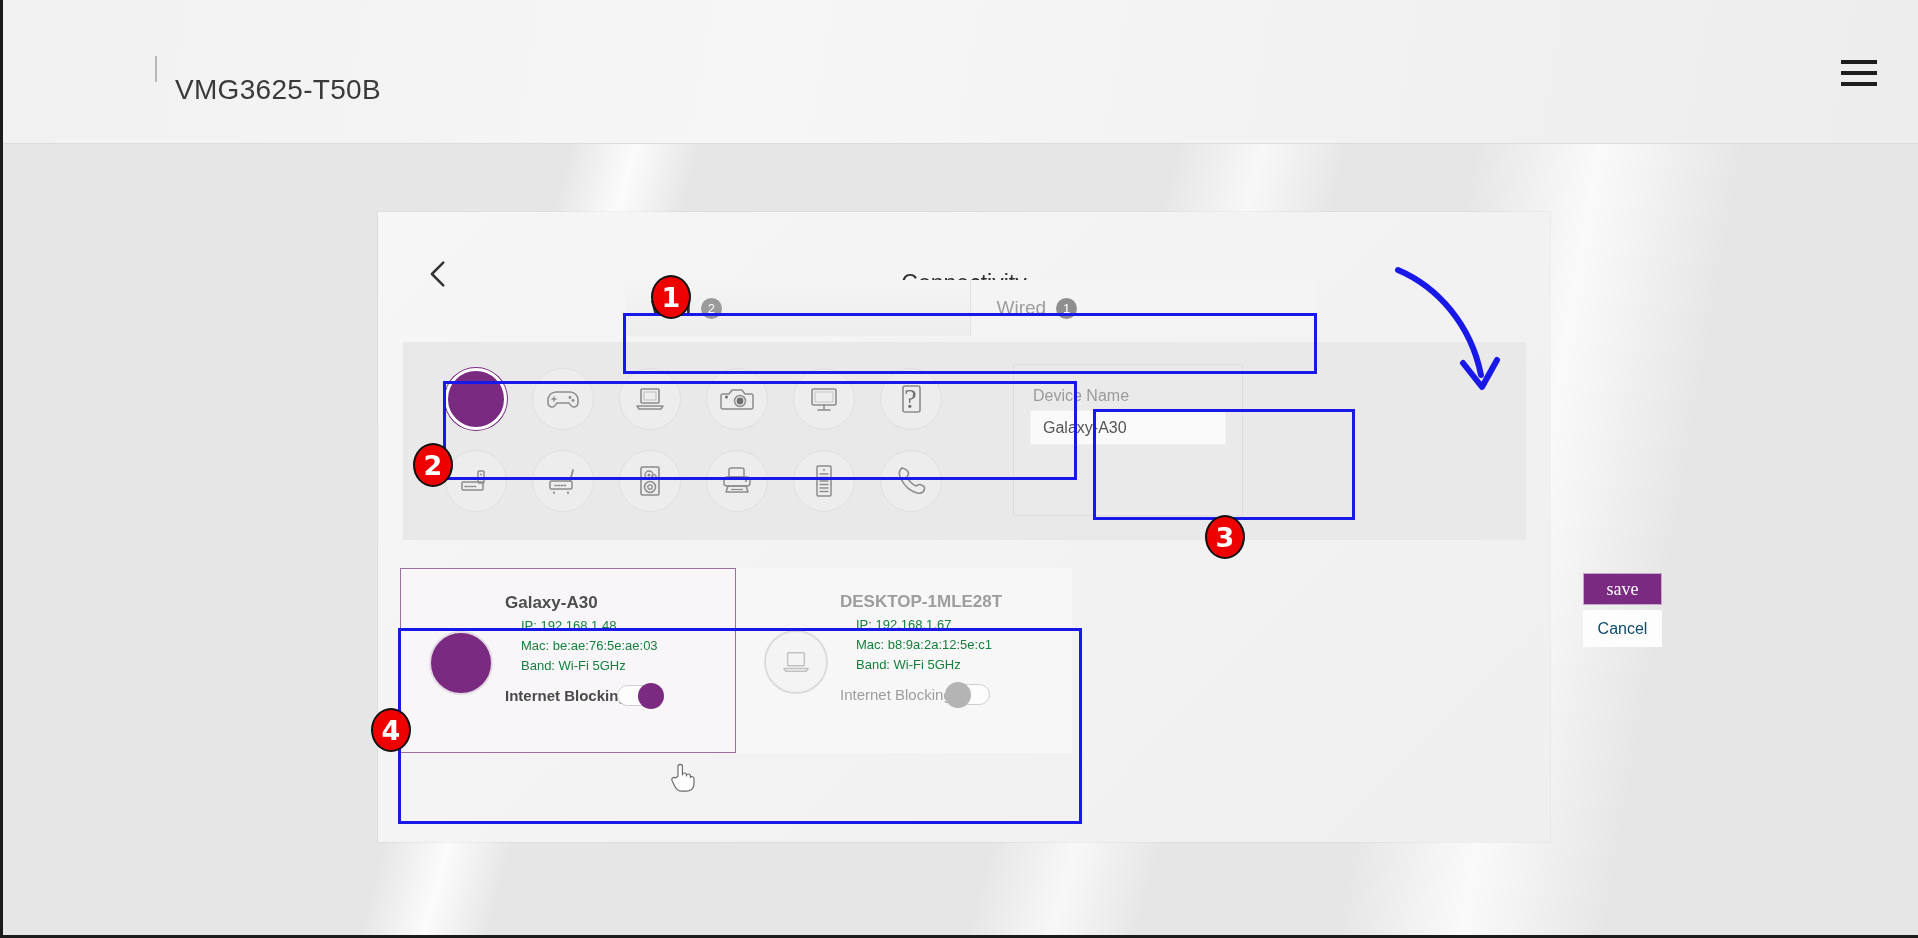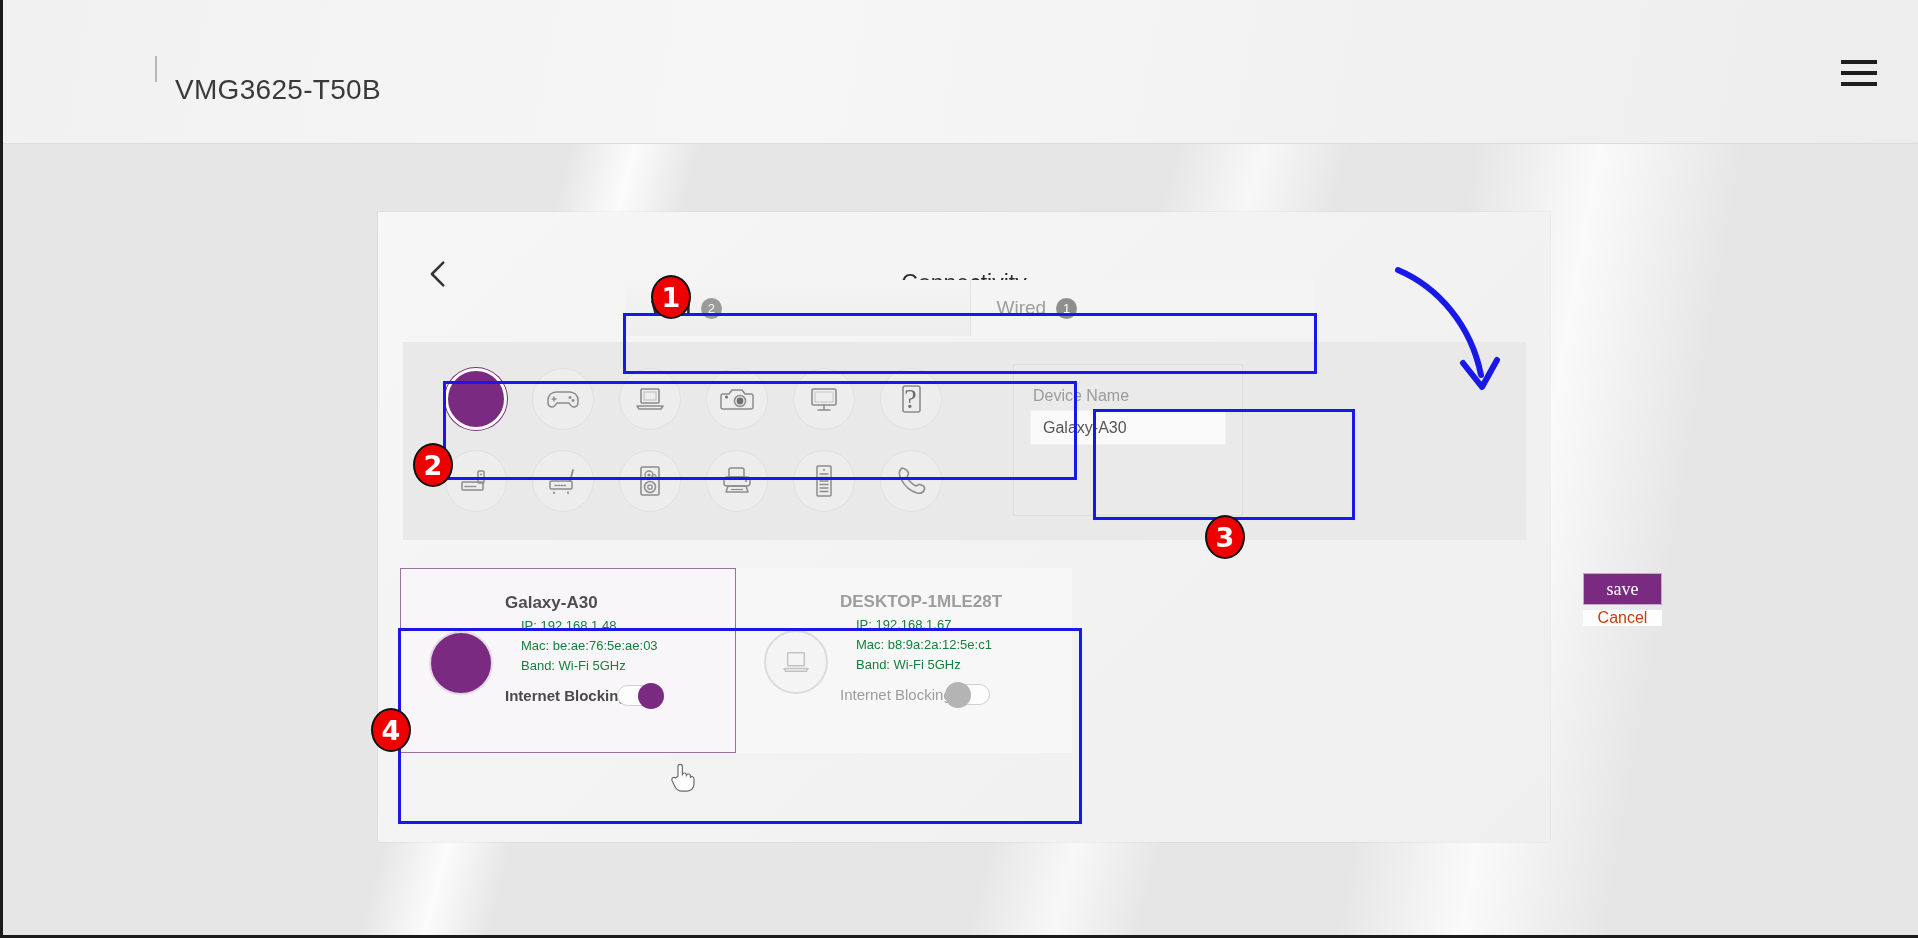--- a/index.html
+++ b/index.html
@@ -149,22 +149,22 @@
     position: absolute; left: 1205px; top: 361px;
     width: 79px; height: 32px;
     background: #7a2a80; color: #fff;
     font-family: "Liberation Serif", serif;
     font-size: 18px;
     display: flex; align-items: center; justify-content: center;
     border: 1px solid #c5a8c8; cursor: pointer;
   }
   #cancel-button {
     position: absolute; left: 1205px; top: 398px;
-    width: 79px; height: 16px;
-    background: #fdfdfd; color: #c2410c;
+    width: 79px; height: 37px;
+    background: #fdfdfd; color: #0c4a6e;
     font-size: 16px;
     display: flex; align-items: center; justify-content: center;
     cursor: pointer;
   }
 
   
   #device-list {
     position: absolute; left: 22px; top: 356px;
     width: 672px; height: 185px;
     display: flex;

